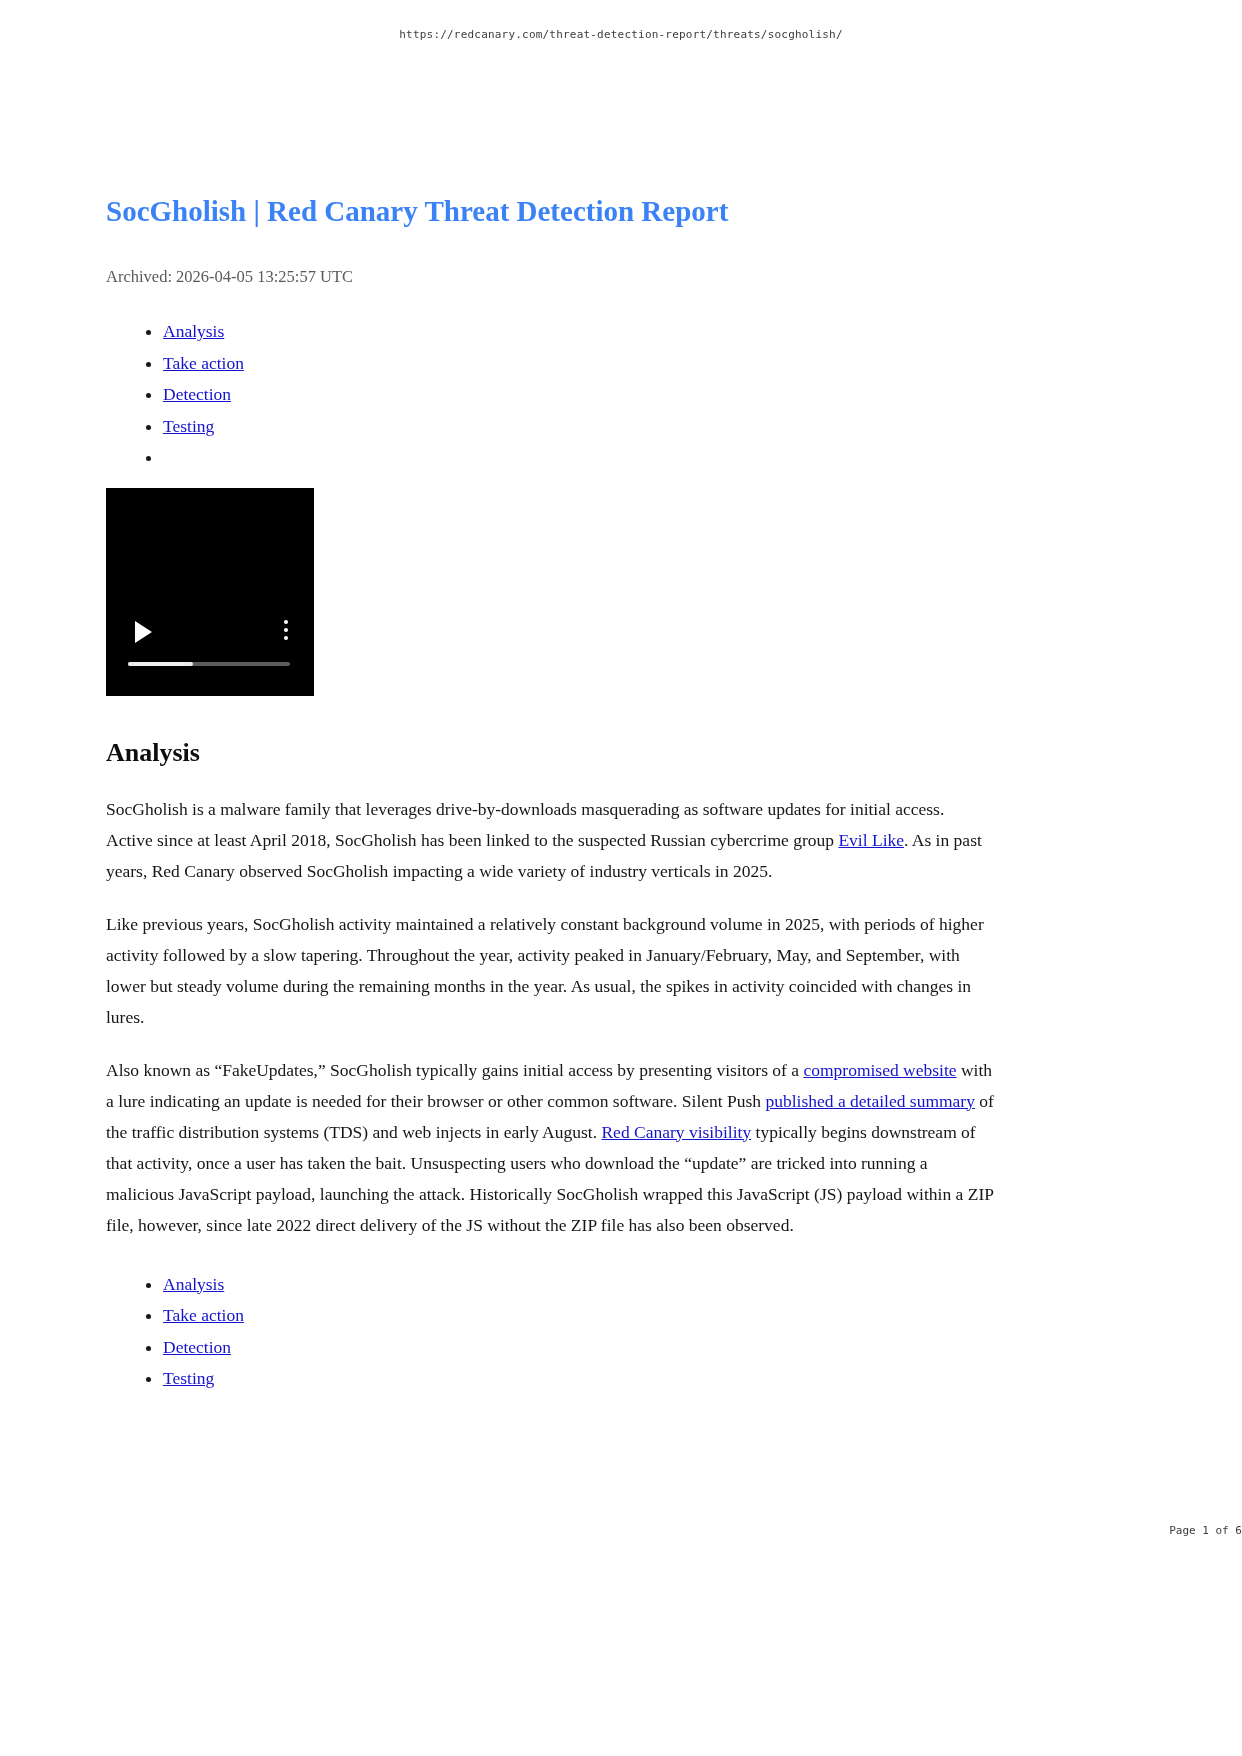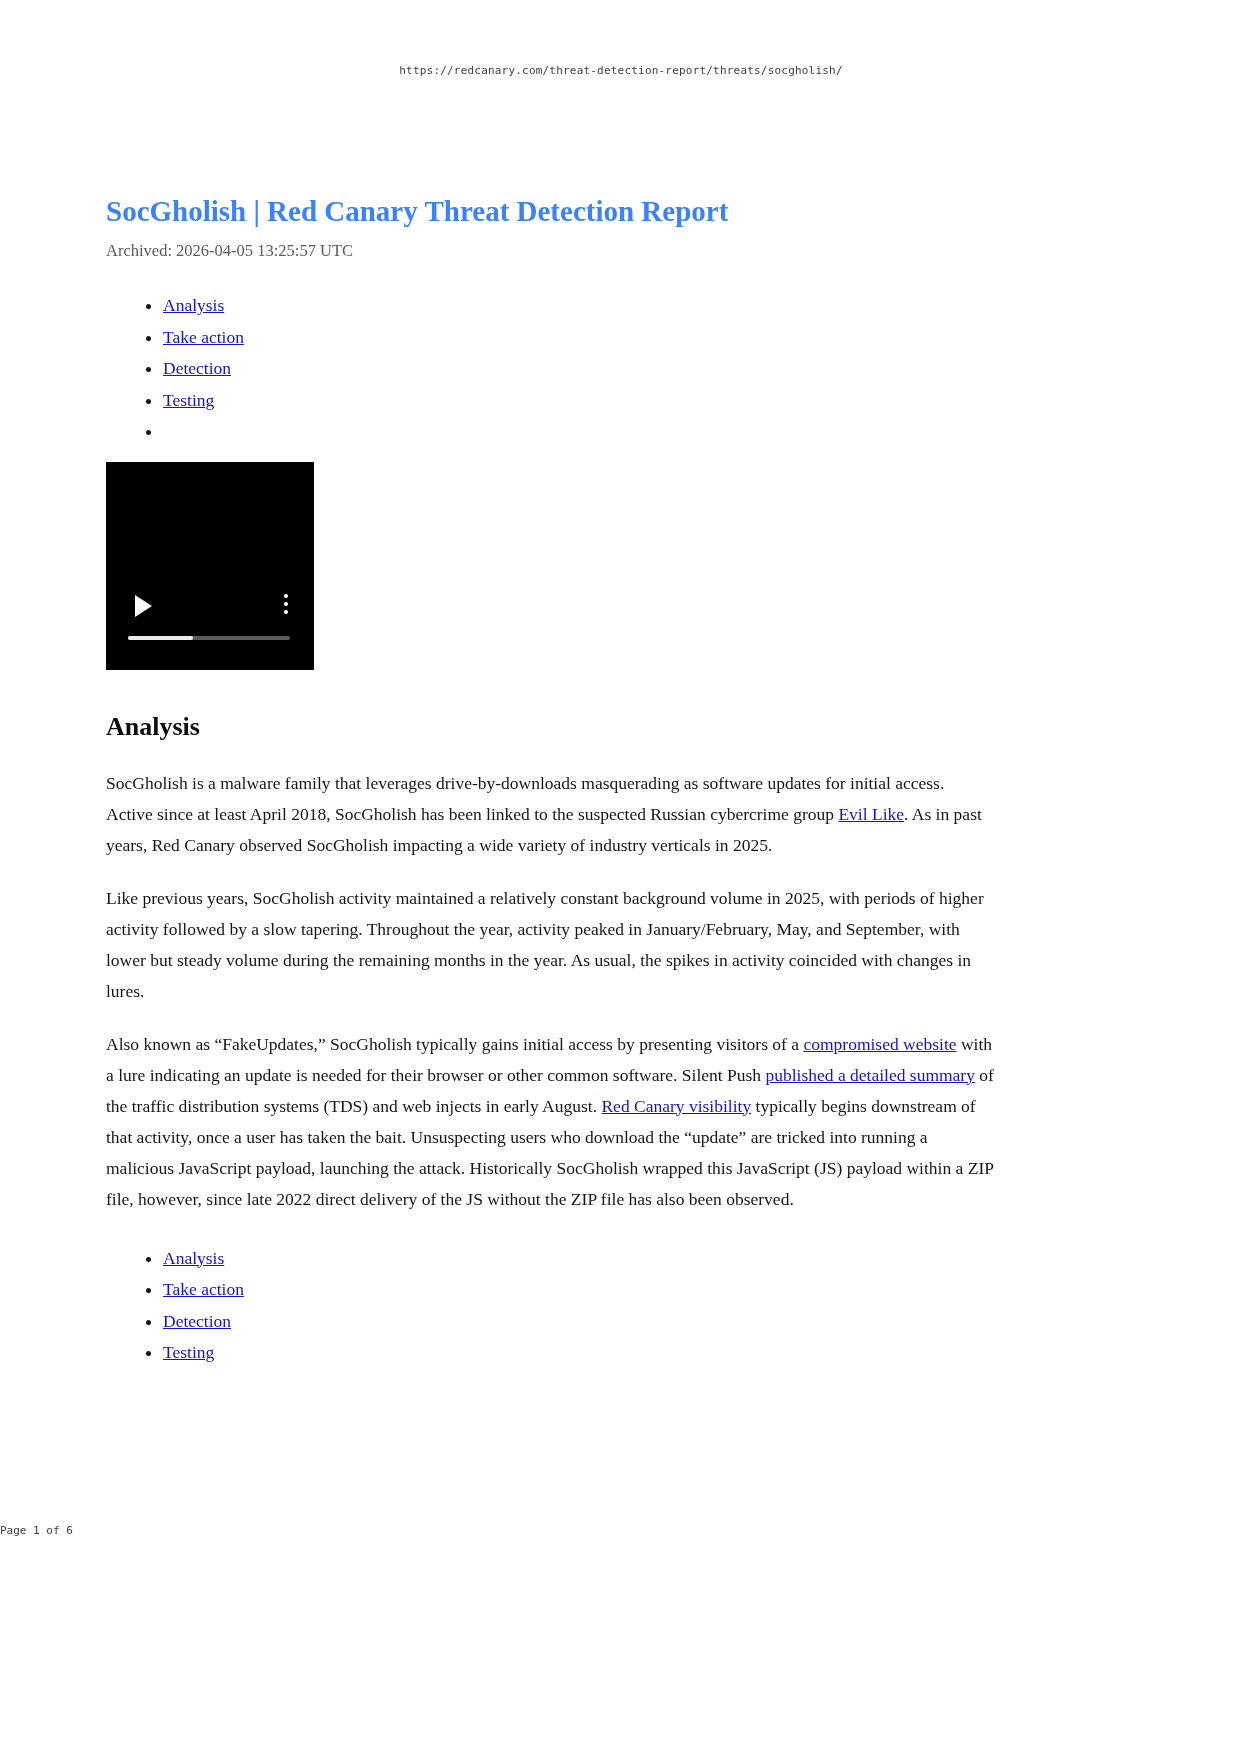--- a/index.html
+++ b/index.html
@@ -18,41 +18,40 @@
   .archive-url {
     position: absolute;
     top: 28px;
     left: 0;
     width: 100%;
     text-align: center;
     font-family: "DejaVu Sans Mono", monospace;
     font-size: 11px;
     color: #3d3d3d;
     letter-spacing: 0.2px;
-    margin-top: 36px;
   }
 
   
   .content {
     position: absolute;
     top: 0;
     left: 106px;
     width: 888px;
   }
 
   .page-title {
     margin-top: 194px;
     font-size: 29px;
     line-height: 34px;
     font-weight: bold;
     color: #3b82f6;
   }
 
   .archived {
-    margin-top: 12px;
+    margin-top: 38px;
     font-size: 16.5px;
     line-height: 22px;
     color: #5a5a5a;
   }
 
   ul.toc {
     margin-top: 28px;
     padding-left: 57px;
     list-style: disc;
   }
@@ -135,21 +134,21 @@
   p.body-para:first-of-type { margin-top: 26px; }
 
   ul.toc.bottom { margin-top: 28px; }
 
   
   .page-footer {
     position: absolute;
     top: 1524px;
     left: 0;
     width: 100%;
-    text-align: left;
+    text-align: right;
     font-family: "DejaVu Sans Mono", monospace;
     font-size: 11px;
     color: #3d3d3d;
   }
 </style>
 </head>
 <body>
 
 <div class="archive-url">https://redcanary.com/threat-detection-report/threats/socgholish/</div>
 

